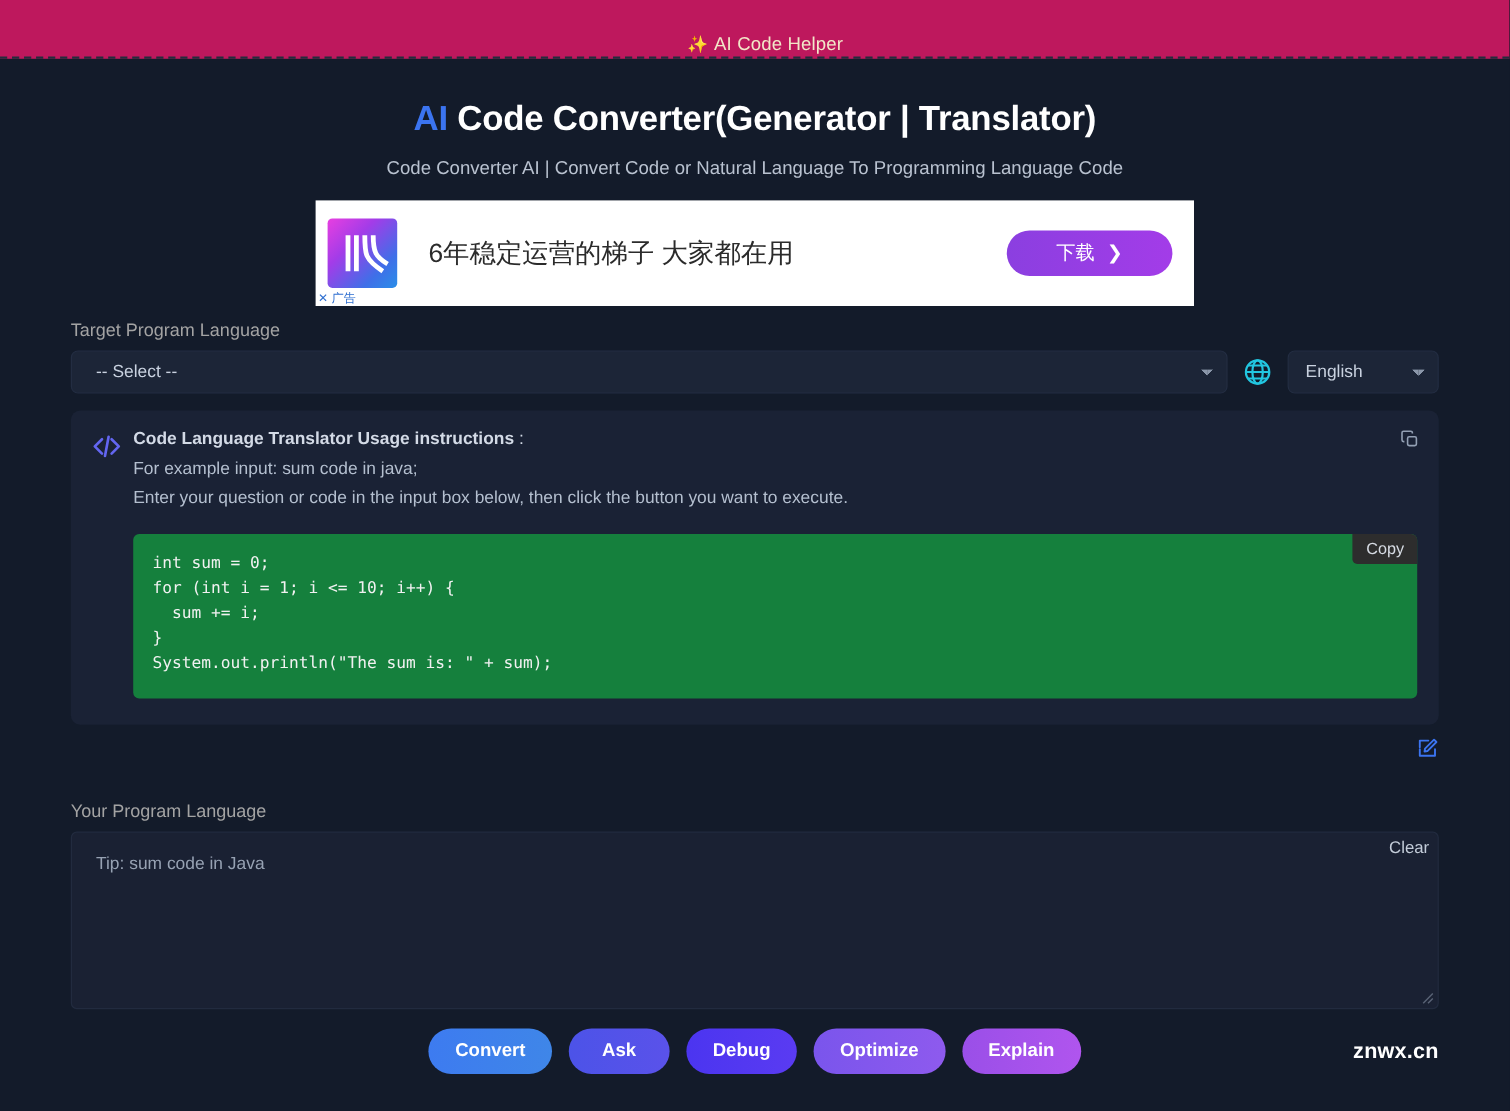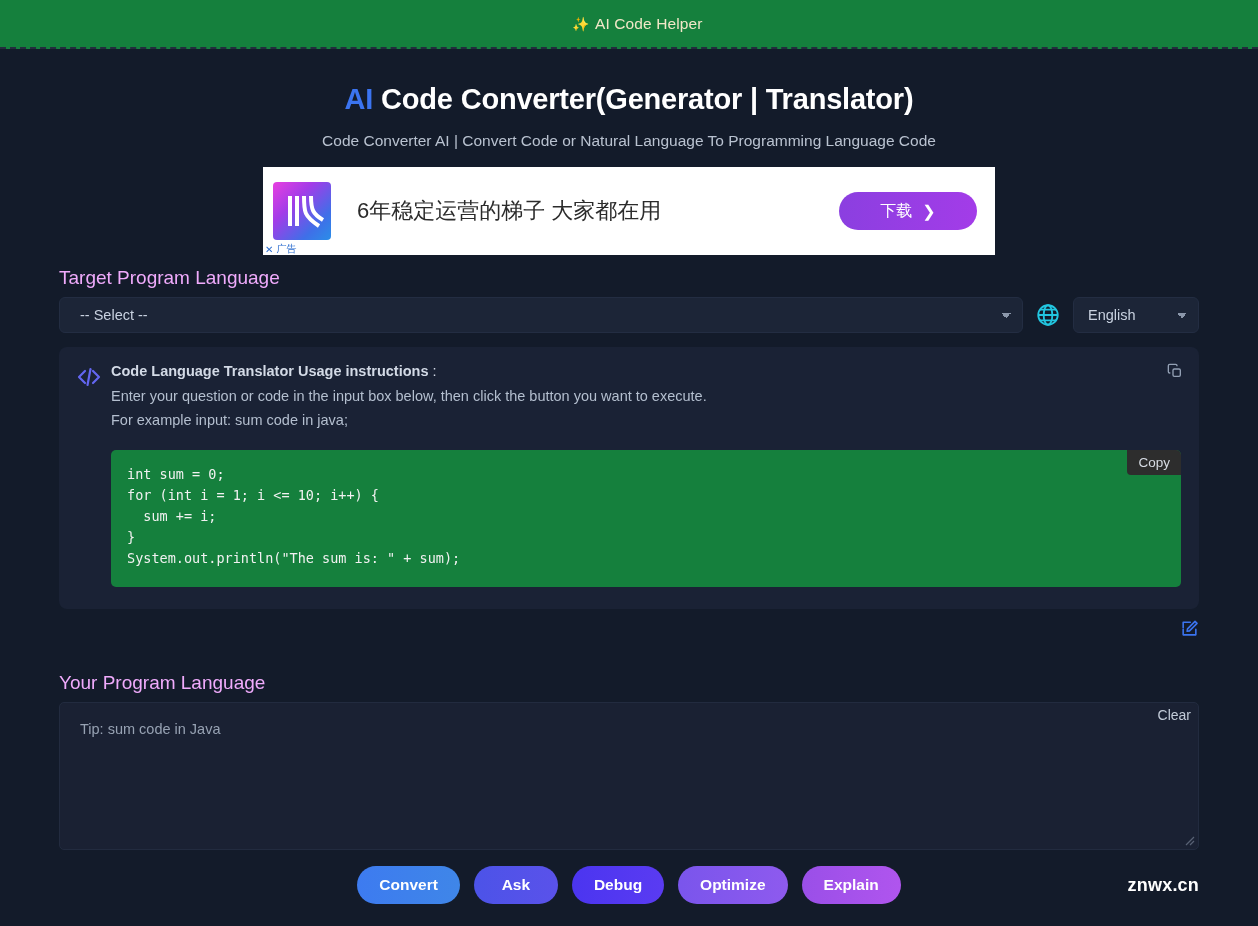--- a/index.html
+++ b/index.html
@@ -8,23 +8,23 @@
     margin: 0; padding: 0;
     width: 1258px; height: 926px;
     background: #131b2a;
     font-family: "Liberation Sans", sans-serif;
     overflow: hidden;
   }
 
   
   .topbar {
     height: 49px;
-    display: flex; align-items: center; justify-content: center;
+    display: flex; align-items: flex-end; justify-content: center;
     border-bottom: 2px dashed #232c3d;
-    background: #15803d;
+    background: #be185d;
     padding-left: 17px;
   }
   .topbar-title {
     font-size: 15.5px;
     color: #f2e7c8;
     letter-spacing: .1px;
   }
   .sparkle { font-size: 14px; margin-right: 5px; }
 
   
@@ -80,21 +80,21 @@
   .ad-tag {
     position: absolute; left: 2px; bottom: -1px;
     font-size: 10px; color: #2f6fd0;
     display: flex; align-items: center; gap: 3px;
   }
 
   
   .main { width: 1140px; margin: 0 auto; padding-top: 12px; }
 
   .field-label {
-    font-size: 19px; color: #f0abfc; margin-bottom: 8px;
+    font-size: 15px; color: #a3a3a3; margin-bottom: 8px;
   }
 
   .row { display: flex; align-items: center; gap: 12px; }
 
   .sel {
     appearance: none; -webkit-appearance: none;
     background: #1c2537;
     border: 1px solid #232d42;
     border-radius: 6px;
     color: #c9d2e0;
@@ -301,22 +301,22 @@
         <polyline points="8,6 2,12 8,18"></polyline>
         <polyline points="16,6 22,12 16,18"></polyline>
         <line x1="13.5" y1="4" x2="10.5" y2="20"></line>
       </svg>
     </div>
 
     <div class="panel-body">
       <div class="panel-title">
         <span>Code Language Translator Usage instructions</span><span class="colon"> :</span>
       </div>
+      <div class="panel-line">For example input: sum code in java;</div>
       <div class="panel-line">Enter your question or code in the input box below, then click the button you want to execute.</div>
-      <div class="panel-line">For example input: sum code in java;</div>
 
       <div class="code-wrap">
         <button class="code-copy">Copy</button>
         <pre class="code">int sum = 0;
 for (int i = 1; i &lt;= 10; i++) {
   sum += i;
 }
 System.out.println("The sum is: " + sum);</pre>
       </div>
     </div>

